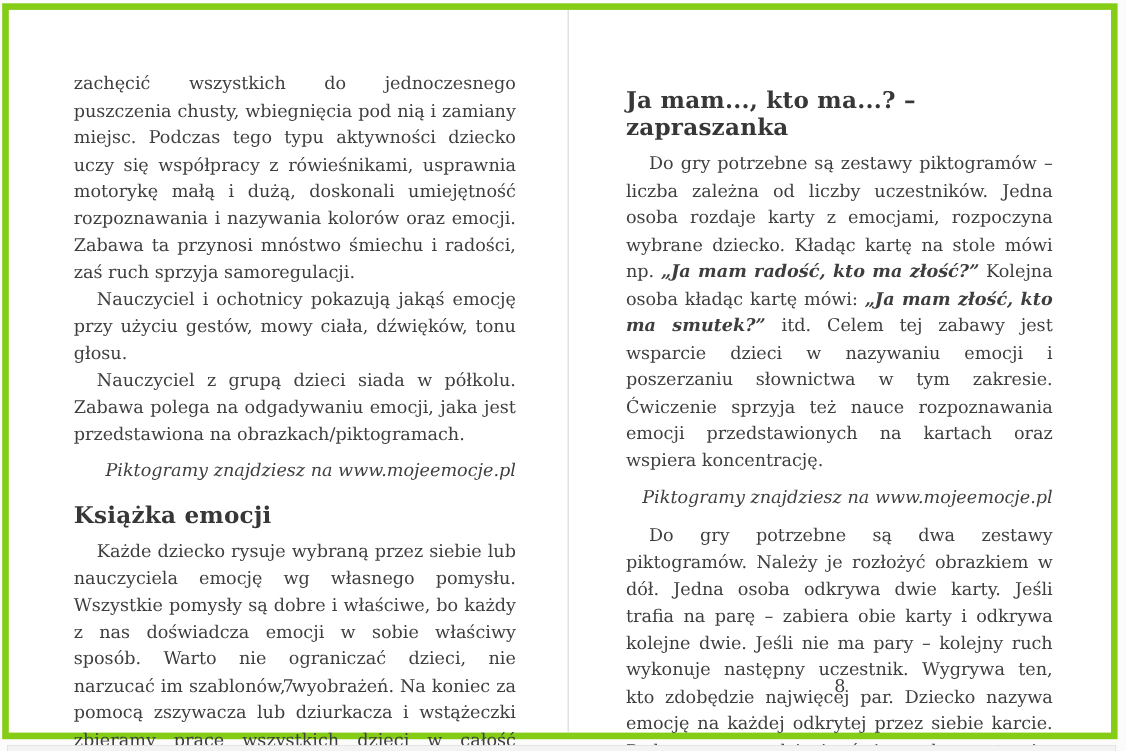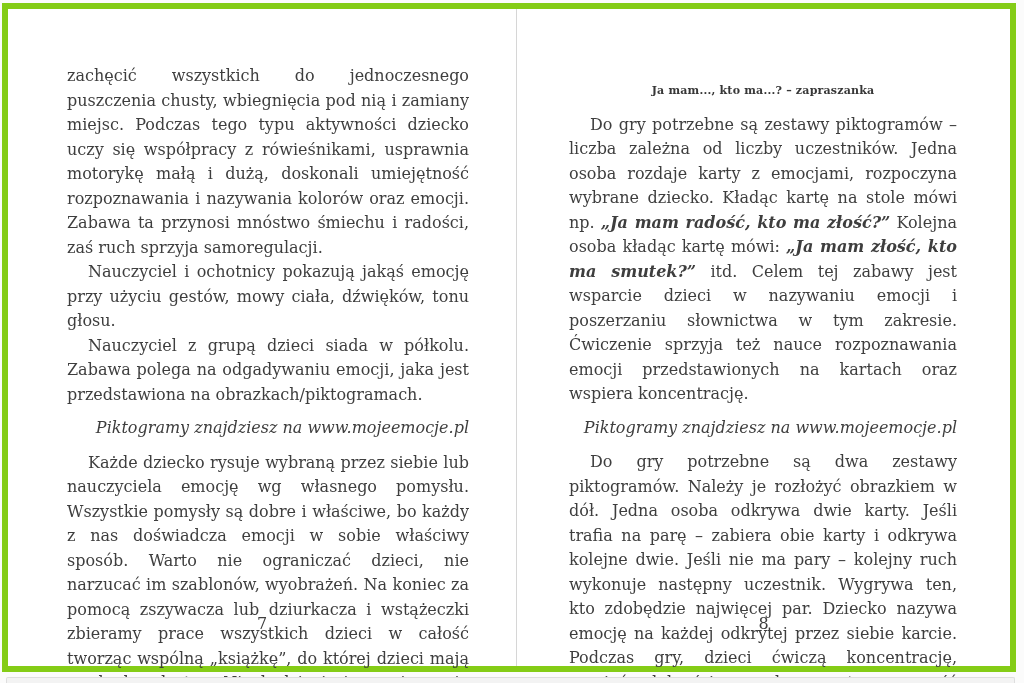--- a/index.html
+++ b/index.html
@@ -38,24 +38,24 @@
   }
   .page-left  { width: 508px; padding: 55px 47px 0 59px; }
   .gutter     { width: 1px; background: #d6d6d6; }
   .page-right { flex: 1; padding: 55px 53px 0 52px; }
 
   .para { margin: 0; }
   .para.indent { text-indent: 21px; }
   .em { font-style: italic; font-weight: bold; }
 
   .heading {
-    font-size: 11px;
+    font-size: 21px;
     font-weight: bold;
     color: #373737;
-    text-align: center;
+    text-align: left;
     margin: 15px 0 9px 0;
     letter-spacing: 0.2px;
   }
   .note {
     margin: 9px 0 10px 0;
     text-align: right;
     font-style: italic;
     text-indent: 0;
   }
   .page-number {
@@ -85,20 +85,21 @@
 
 <div class="screen">
   <div class="spread">
 
     <section class="page page-left">
       <div class="page-body">
           <p class="para"><span>zachęcić wszystkich do jednoczesnego puszczenia chusty, wbiegnięcia pod nią i zamiany miejsc. Podczas tego typu aktywności dziecko uczy się współpracy z rówieśnikami, usprawnia motorykę małą i dużą, doskonali umiejętność rozpoznawania i nazywania kolorów oraz emocji. Zabawa ta przynosi mnóstwo śmiechu i radości, zaś ruch sprzyja samoregulacji.</span></p>
           <p class="para indent"><span>Nauczyciel i ochotnicy pokazują jakąś emocję przy użyciu gestów, mowy ciała, dźwięków, tonu głosu.</span></p>
           <p class="para indent"><span>Nauczyciel z grupą dzieci siada w półkolu. Zabawa polega na odgadywaniu emocji, jaka jest przedstawiona na obrazkach/piktogramach.</span></p>
           <p class="note">Piktogramy znajdziesz na www.mojeemocje.pl</p>
+          <h2 class="heading">Książka emocji</h2>
           <p class="para indent"><span>Każde dziecko rysuje wybraną przez siebie lub nauczyciela emocję wg własnego pomysłu. Wszystkie pomysły są dobre i właściwe, bo każdy z nas doświadcza emocji w sobie właściwy sposób. Warto nie ograniczać dzieci, nie narzucać im szablonów, wyobrażeń. Na koniec za pomocą zszywacza lub dziurkacza i wstążeczki zbieramy prace wszystkich dzieci w całość tworząc wspólną „książkę”, do której dzieci mają swobodny dostęp. Niech dzieci cieszą się swoją pierwszą książką – warto zapytać o ich odczucia przy tworzeniu</span></p>
         </div>
       <div class="page-number">7</div>
     </section>
 
     <div class="gutter"></div>
 
     <section class="page page-right">
       <div class="page-body">
           <h2 class="heading">Ja mam..., kto ma...? – zapraszanka</h2>

